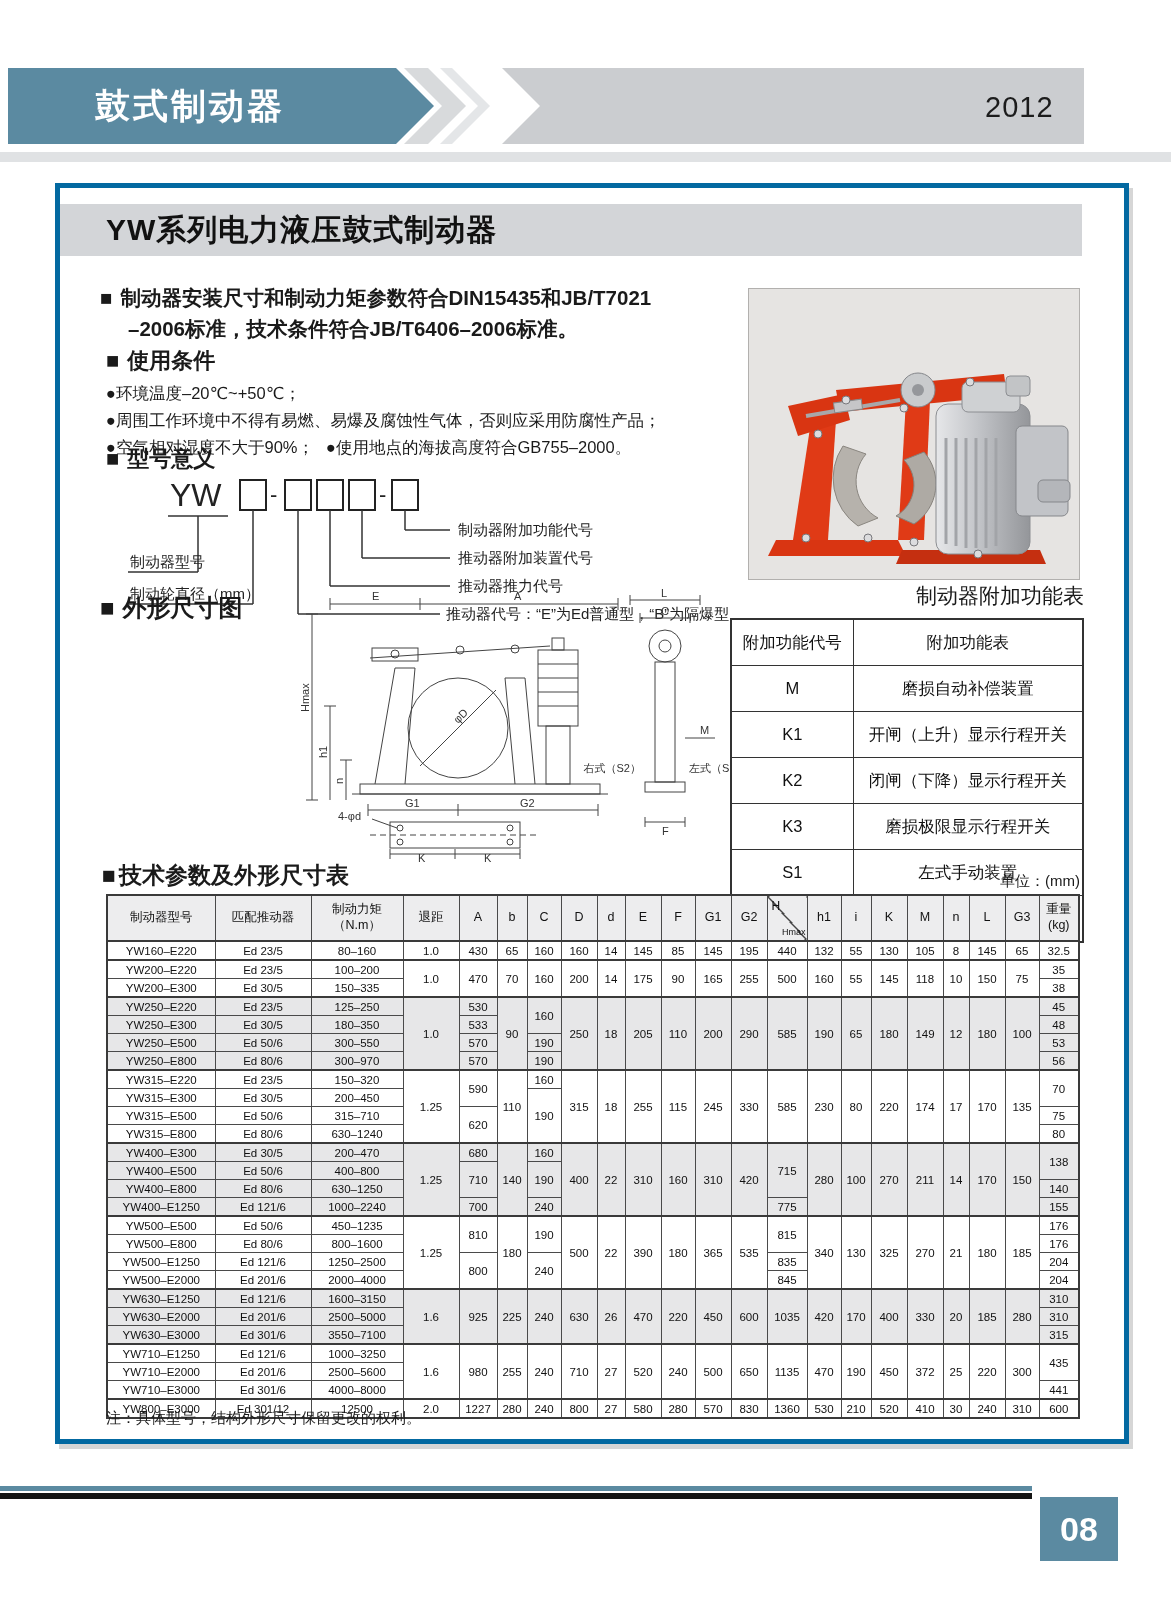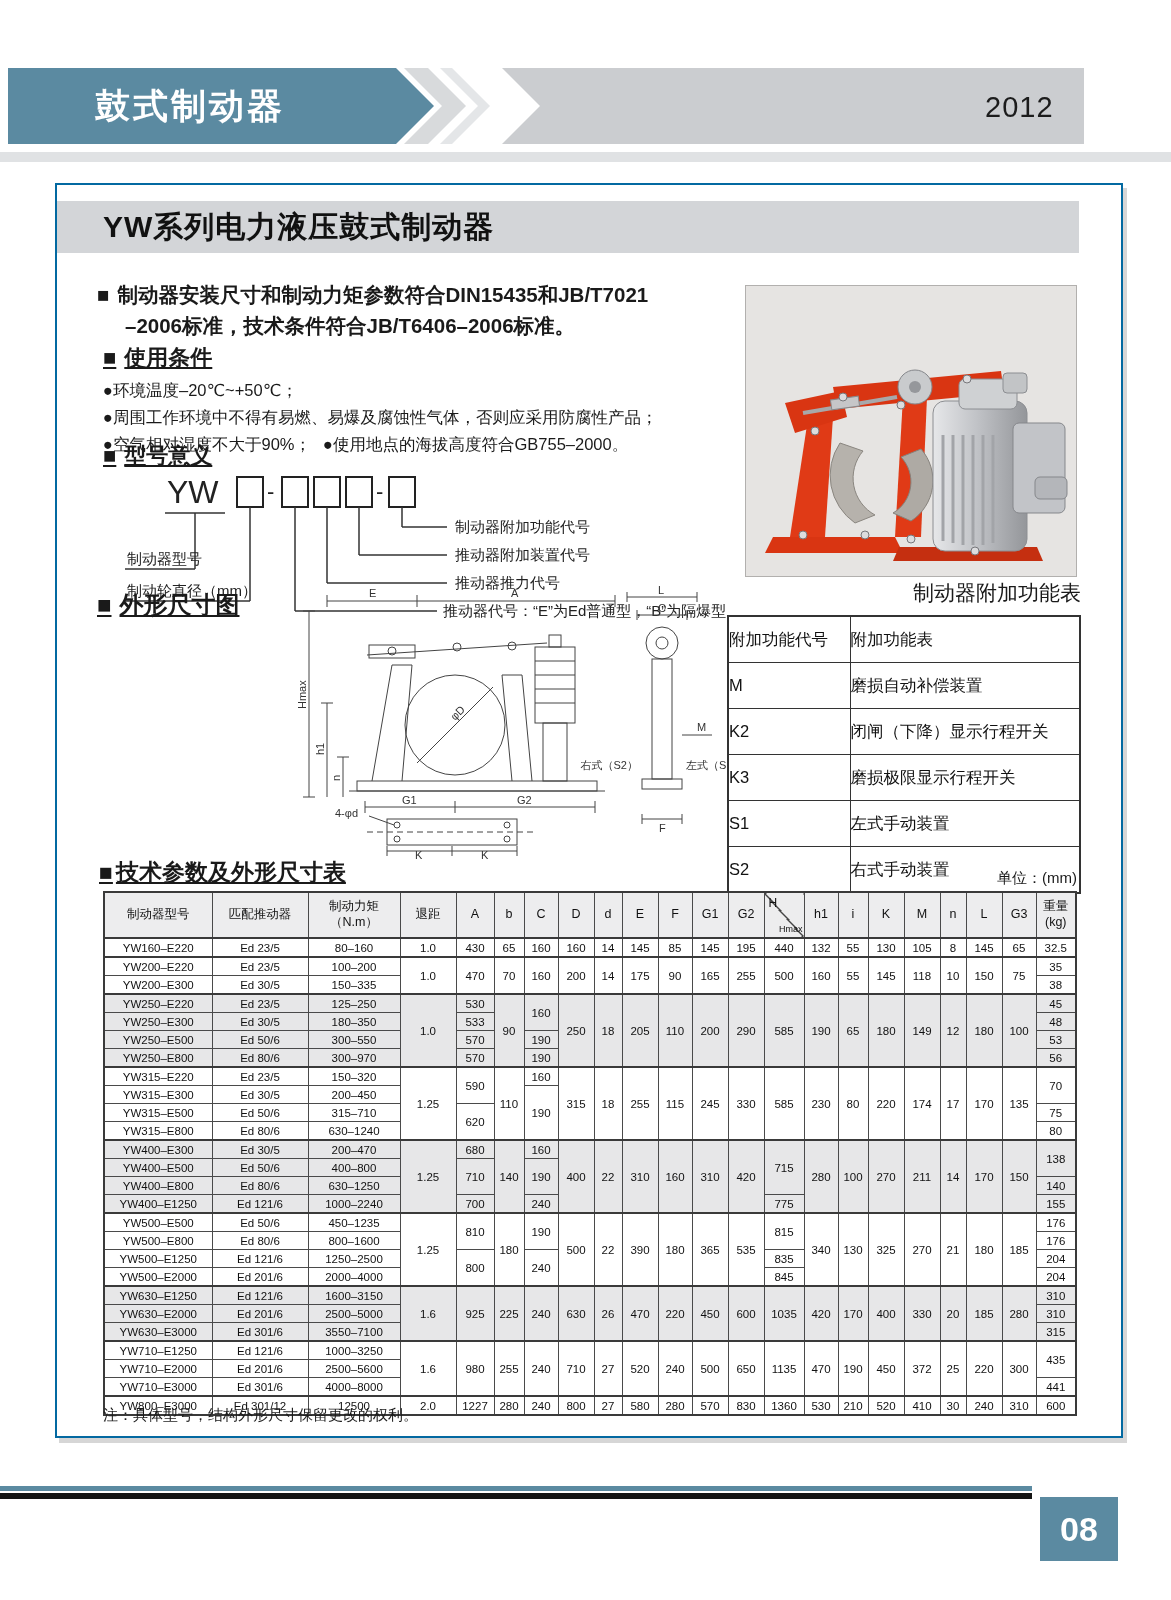--- a/index.html
+++ b/index.html
@@ -4,48 +4,48 @@
 <style>
   html,body{margin:0;padding:0;background:#fff;}
   .page{position:relative;width:1171px;height:1600px;background:#fff;overflow:hidden;
         font-family:"Liberation Sans","DejaVu Sans",sans-serif;color:#1a1a1a;}
   svg text{font-family:"Liberation Sans","DejaVu Sans",sans-serif;}
 
   .top-banner{position:absolute;top:64px;left:0;width:1171px;height:84px;}
   .banner-shadow{position:absolute;top:152px;left:0;width:1171px;height:10px;background:#e0e2e4;}
 
   .content-box{position:absolute;left:55px;top:183px;width:1064px;height:1251px;background:#fff;
-               border:2px solid #0369a1;box-shadow:4px 5px 0 #d6d6d6;}
+               border:5px solid #0369a1;box-shadow:4px 5px 0 #d6d6d6;}
 
   .sec-banner{position:absolute;left:0;top:16px;width:1022px;height:52px;background:#d3d5d8;}
   .sec-title{margin:0;padding-left:46px;font-size:30px;font-weight:700;line-height:52px;color:#111;letter-spacing:1px;}
 
   .intro{position:absolute;left:40px;top:94px;font-size:20.5px;font-weight:700;line-height:31px;}
   .intro .sq{margin-right:8px;}
   .intro .l2{padding-left:28px;}
 
-  .h2{position:absolute;font-size:22px;font-weight:700;text-decoration:underline;}
+  .h2{position:absolute;font-size:22px;font-weight:700;}
   .h2 .sq{margin-right:8px;}
   .usage-h{left:46px;top:158px;}
   .usage-bullets{position:absolute;left:46px;top:192px;font-size:16.5px;}
   .bullet-line{line-height:27px;white-space:nowrap;}
   .bullet-seg{margin-right:12px;}
 
   .model-h{left:46px;top:256px;text-align:center;}
   .model-svg{position:absolute;left:60px;top:284px;}
 
   .dim-h{left:40px;top:404px;font-size:24px;}
   .draw-svg{position:absolute;left:240px;top:400px;}
 
   .photo{position:absolute;left:688px;top:100px;width:332px;height:292px;}
   .ft-title{position:absolute;left:652px;top:394px;width:372px;text-align:right;font-size:21px;font-weight:400;}
 
   .func-table{position:absolute;left:670px;top:430px;border-collapse:collapse;table-layout:fixed;
               width:352px;border:2px solid #333;}
-  .func-table th,.func-table td{border:1px solid #333;text-align:left;height:45px;
+  .func-table th,.func-table td{border:1px solid #333;text-align:center;height:45px;
               font-size:16.5px;font-weight:400;padding:0;color:#111;}
 
   .spec-h{left:42px;top:672px;font-size:23px;}
   .spec-h .sq{margin-right:3px;}
   .unit{position:absolute;right:44px;top:684px;font-size:15px;}
 
   .spec-table{position:absolute;left:46px;top:706px;border-collapse:collapse;table-layout:fixed;
               width:972px;border:2px solid #3a3a3a;background:#fff;}
   .spec-table th,.spec-table td{border:1px solid #4a4a4a;text-align:center;padding:0;
               font-size:11.5px;line-height:16px;height:17px;overflow:hidden;white-space:nowrap;color:#111;}
@@ -293,20 +293,24 @@
             <th>附加功能代号</th>
             <th>附加功能表</th>
           </tr>
         </thead>
         <tbody>
           <tr>
             <td>M</td>
             <td>磨损自动补偿装置</td>
           </tr>
           <tr>
+            <td>K1</td>
+            <td>开闸（上升）显示行程开关</td>
+          </tr>
+          <tr>
             <td>K2</td>
             <td>闭闸（下降）显示行程开关</td>
           </tr>
           <tr>
             <td>K3</td>
             <td>磨损极限显示行程开关</td>
           </tr>
           <tr>
             <td>S1</td>
             <td>左式手动装置</td>

